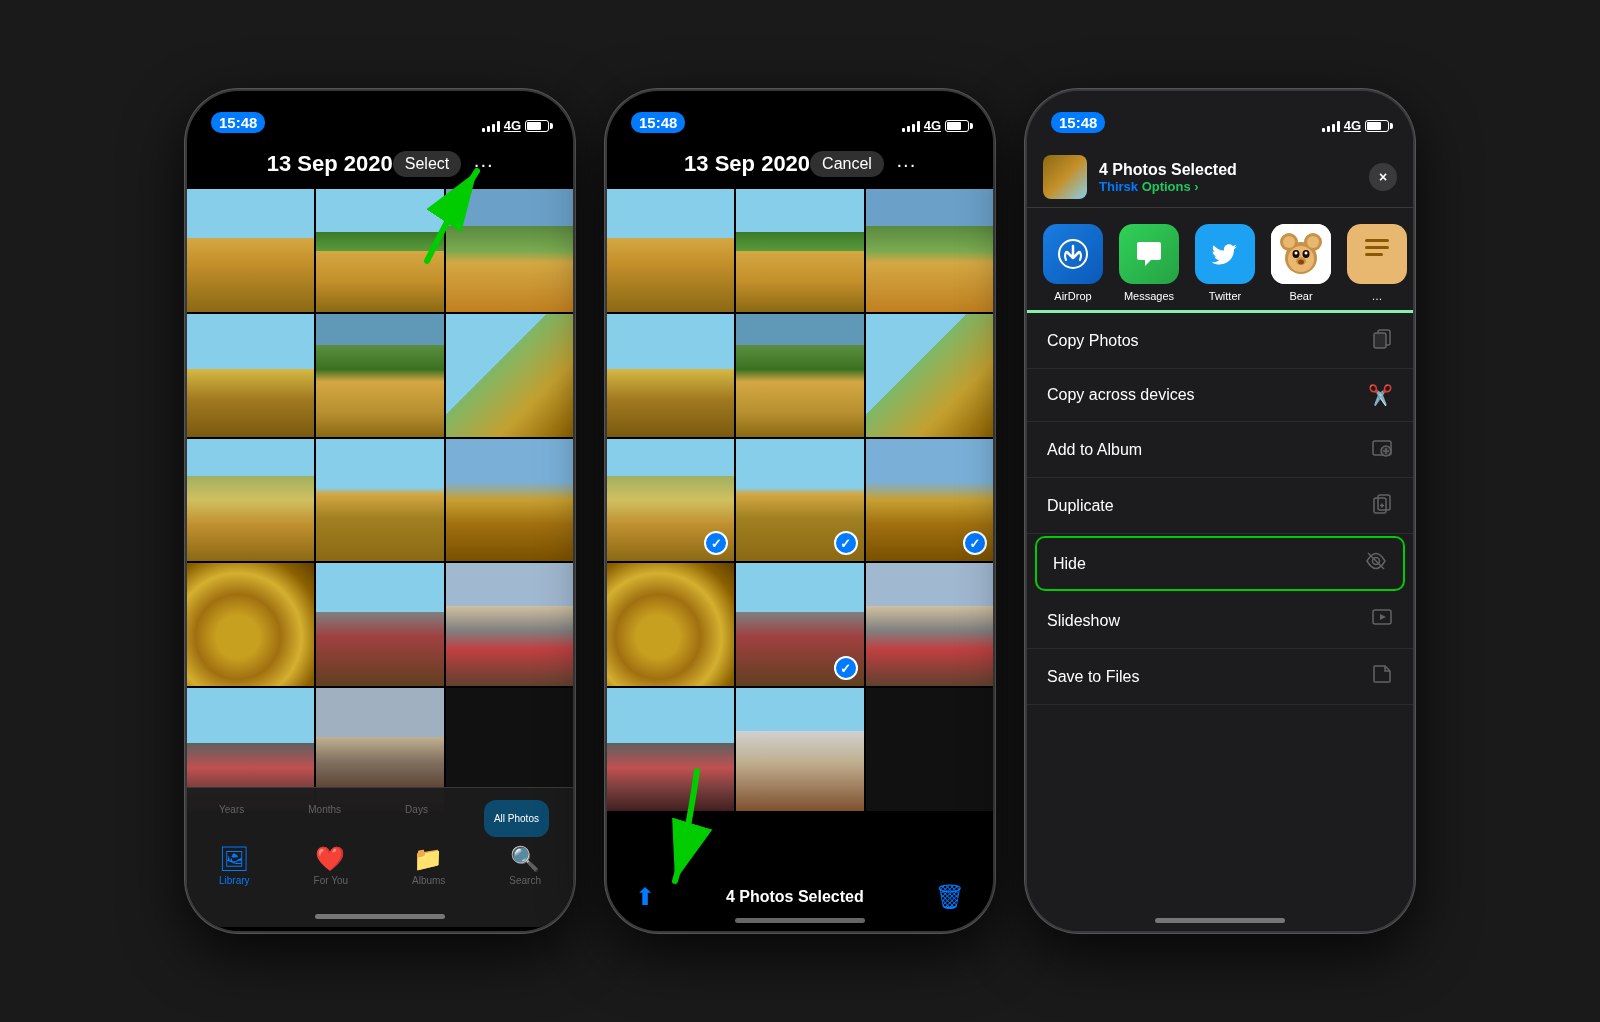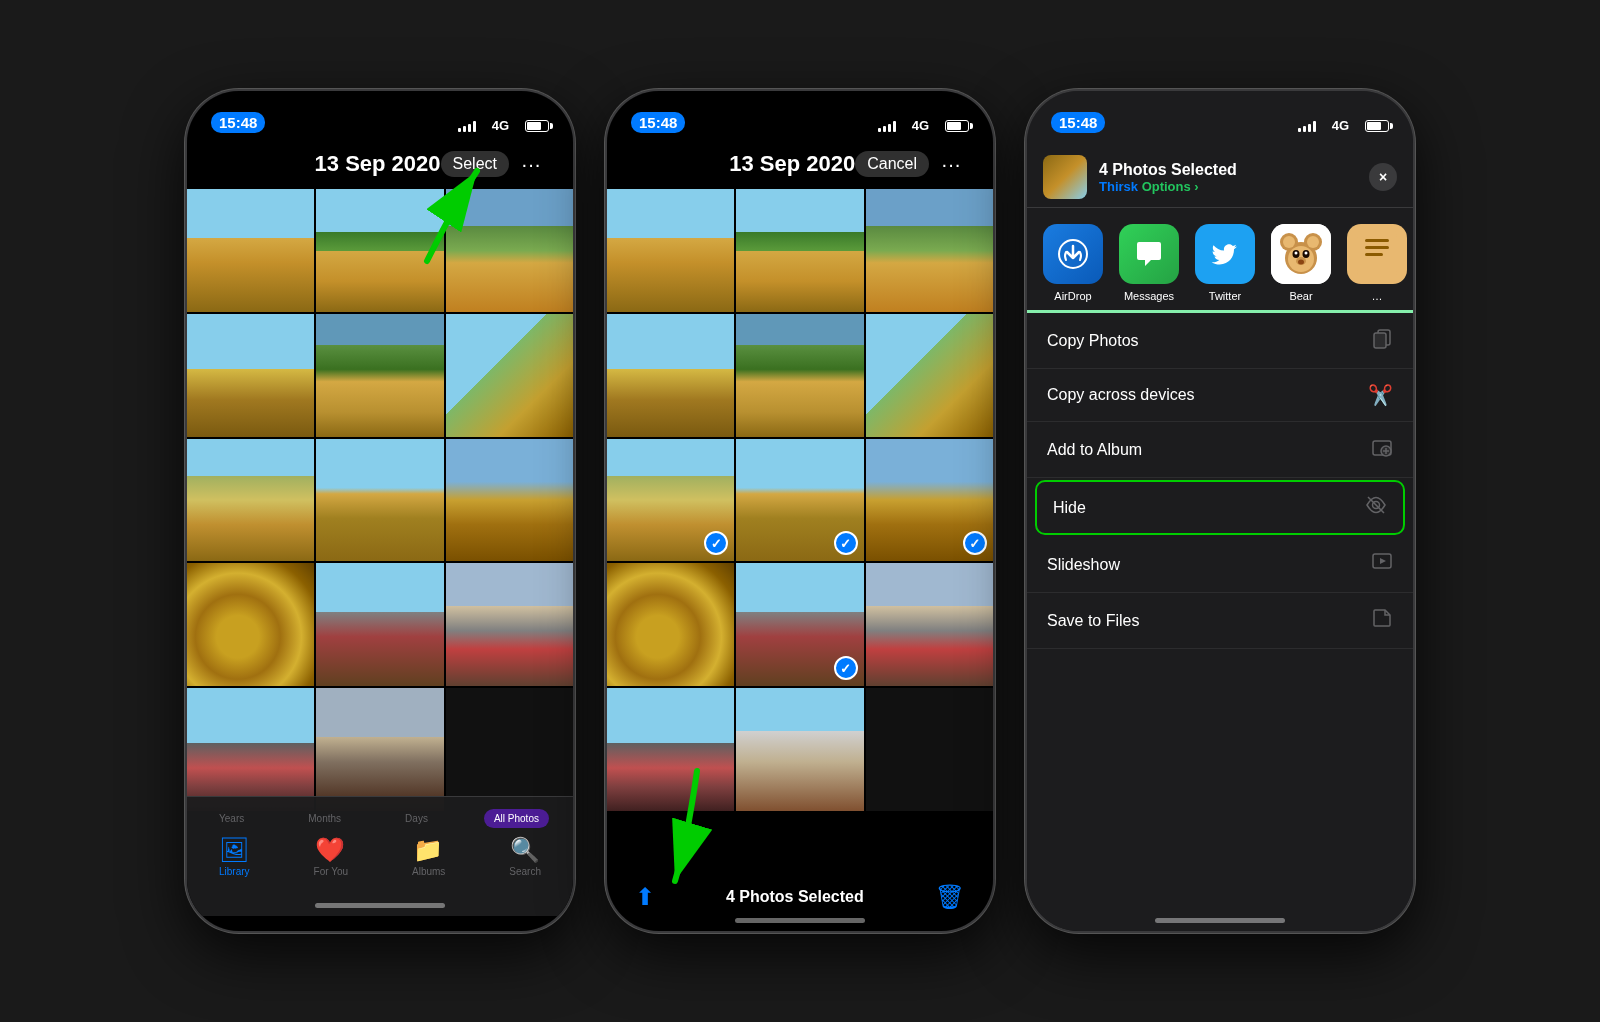--- a/index.html
+++ b/index.html
@@ -54,24 +54,25 @@
       font-size: 15px;
       font-weight: 600;
       color: #fff;
       background: #007AFF;
       border-radius: 10px;
       padding: 2px 8px;
     }
     .status-icons {
       display: flex;
       align-items: center;
-      gap: 16px;
+      gap: 4px;
       color: #fff;
       font-size: 13px;
       font-weight: 600;
+      text-decoration: underline;
     }
     .signal-bars {
       display: flex;
       align-items: flex-end;
       gap: 2px;
       height: 12px;
     }
     .signal-bar {
       width: 3px;
       background: #fff;
@@ -106,21 +107,21 @@
     }
 
     
     .photos-header {
       position: absolute;
       top: 48px;
       left: 0; right: 0;
       height: 50px;
       display: flex;
       align-items: center;
-      justify-content: flex-end;
+      justify-content: center;
       padding: 0 32px;
       z-index: 5;
     }
     .photos-date {
       font-size: 22px;
       font-weight: 700;
       color: #fff;
     }
     .header-actions {
       display: flex;
@@ -186,22 +187,22 @@
     .check-overlay::after {
       content: '✓';
       color: #fff;
       font-size: 13px;
       font-weight: 700;
     }
 
     
     .bottom-nav {
       position: absolute;
-      bottom: 15px; left: 0; right: 0;
-      height: 120px;
+      bottom: 4px; left: 0; right: 0;
+      height: 140px;
       background: rgba(28,28,30,0.95);
       border-top: 1px solid #3a3a3c;
     }
     .view-tabs {
       display: flex;
       justify-content: space-around;
       padding: 12px 0 4px;
     }
     .view-tab {
       color: #636366;
@@ -427,21 +428,21 @@
           </marker>
         </defs>
         <path d="M 80 110 Q 110 50 130 20" stroke="#00CC00" stroke-width="6" fill="none" marker-end="url(#arrowhead1)" stroke-linecap="round"></path>
       </svg>
 
       <div class="bottom-nav">
         <div class="view-tabs">
           <span class="view-tab">Years</span>
           <span class="view-tab">Months</span>
           <span class="view-tab">Days</span>
-          <span class="view-tab active" style="background:#4c1d95;border-radius:12px;padding:4px 10px;color:#fff">All Photos</span>
+          <span class="view-tab active" style="background:#0c4a6e;border-radius:12px;padding:13px 10px;color:#fff">All Photos</span>
         </div>
         <div class="tab-bar">
           <div class="tab-item active">
             <span class="tab-icon">🖼</span>
             <span>Library</span>
           </div>
           <div class="tab-item">
             <span class="tab-icon">❤️</span>
             <span>For You</span>
           </div>
@@ -648,20 +649,31 @@
             <span class="share-action-icon">
               <svg width="22" height="22" viewBox="0 0 22 22">
                 <rect x="2" y="5" width="18" height="14" rx="2" fill="none" stroke="#636366" stroke-width="1.5"></rect>
                 <circle cx="15" cy="15" r="5" fill="#2c2c2e" stroke="#636366" stroke-width="1.5"></circle>
                 <line x1="15" y1="12" x2="15" y2="18" stroke="#636366" stroke-width="1.5"></line>
                 <line x1="12" y1="15" x2="18" y2="15" stroke="#636366" stroke-width="1.5"></line>
               </svg>
             </span>
           </div>
 
+          <div class="share-action-item">
+            <span class="share-action-label">Duplicate</span>
+            <span class="share-action-icon">
+              <svg width="22" height="22" viewBox="0 0 22 22">
+                <rect x="7" y="3" width="12" height="15" rx="2" fill="none" stroke="#636366" stroke-width="1.5"></rect>
+                <rect x="3" y="6" width="12" height="15" rx="2" fill="none" stroke="#636366" stroke-width="1.5"></rect>
+                <line x1="9" y1="13.5" x2="13" y2="13.5" stroke="#636366" stroke-width="1.5"></line>
+                <line x1="11" y1="11.5" x2="11" y2="15.5" stroke="#636366" stroke-width="1.5"></line>
+              </svg>
+            </span>
+          </div>
 
           <div class="share-action-item" style="border:2.5px solid #00CC00;border-radius:10px;margin:2px 8px;padding:12px 16px;">
             <span class="share-action-label">Hide</span>
             <span class="share-action-icon">
               <svg width="22" height="22" viewBox="0 0 22 22">
                 <path d="M2 11 C5 6 8.5 3.5 11 3.5 C13.5 3.5 17 6 20 11 C17 16 13.5 18.5 11 18.5 C8.5 18.5 5 16 2 11 Z" fill="none" stroke="#636366" stroke-width="1.5"></path>
                 <circle cx="11" cy="11" r="3.5" fill="none" stroke="#636366" stroke-width="1.5"></circle>
                 <line x1="3" y1="3" x2="19" y2="19" stroke="#636366" stroke-width="1.5"></line>
               </svg>
             </span>

